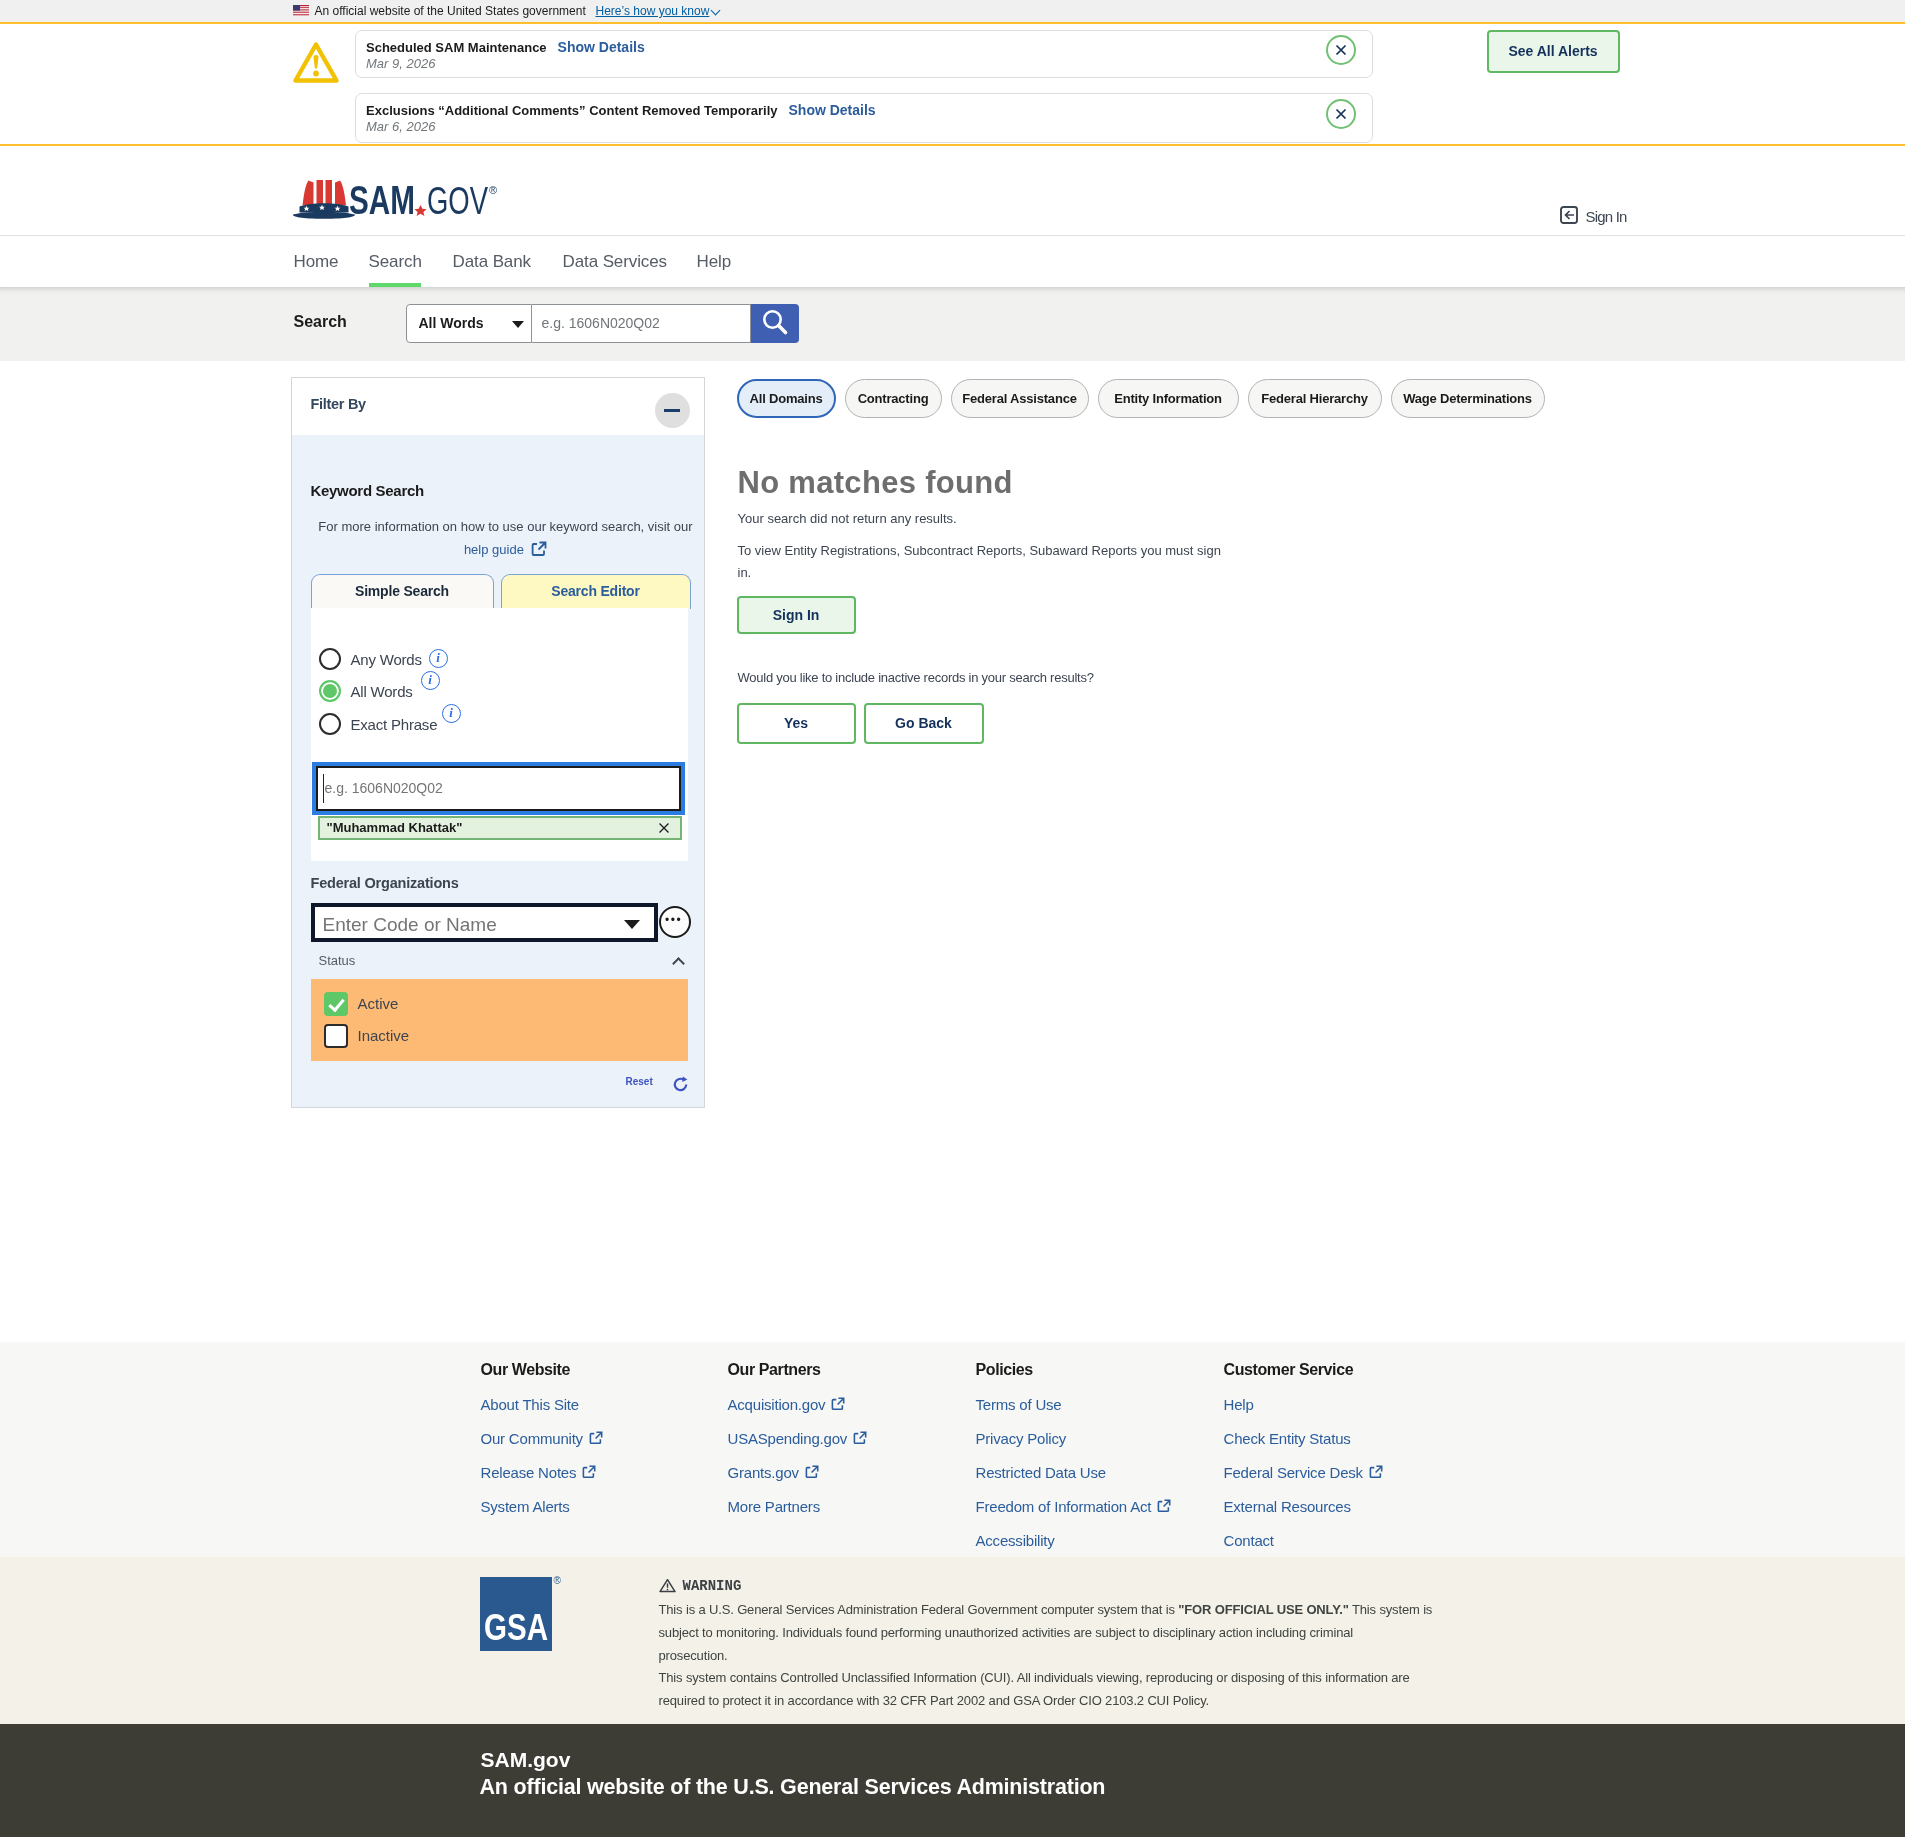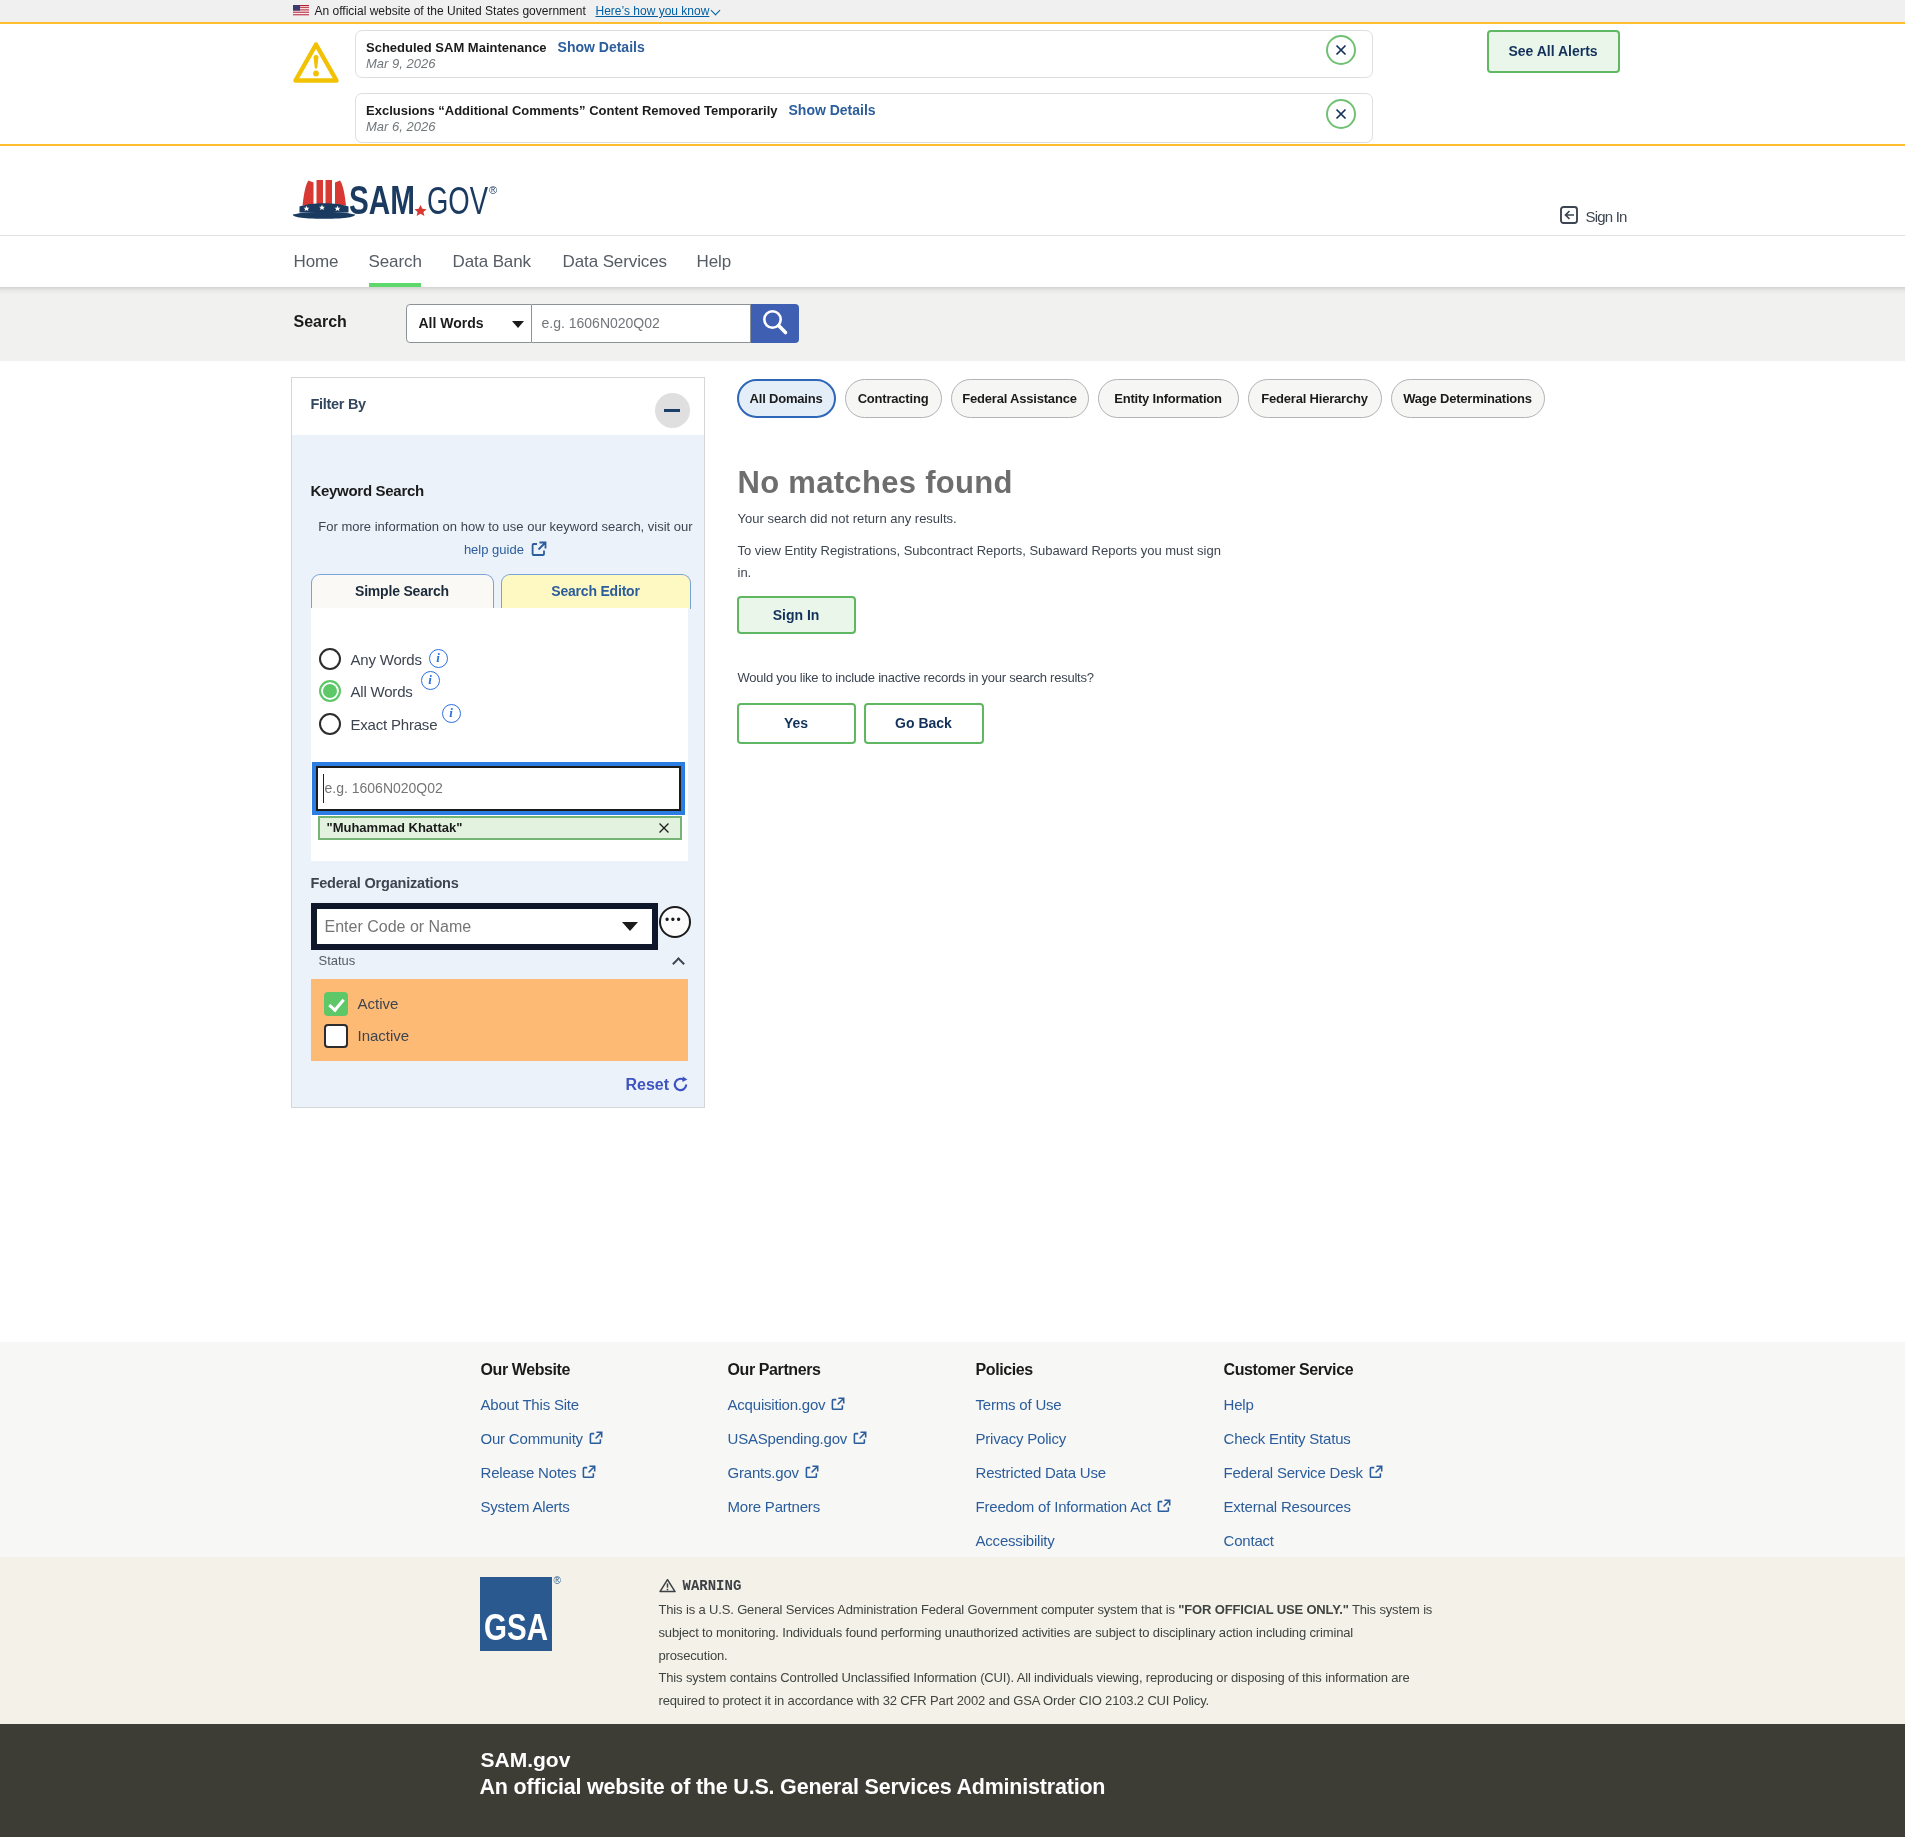--- a/index.html
+++ b/index.html
@@ -62,33 +62,33 @@
 .radio { position:absolute; left:8px; width:22px; height:22px; border-radius:50%; border:2px solid #2c2c2c; background:#fff; }
 .radio.on { border:2px solid #5ec869; background:#5ec869; box-shadow:inset 0 0 0 2px #fff; }
 .rlbl { position:absolute; left:40px; font-size:15px; color:#3d4551; letter-spacing:-0.2px; }
 .info { position:absolute; width:19px; height:19px; border-radius:50%; border:1.8px solid #2c6fe0; color:#2c6fe0; font-size:13px; font-weight:bold; font-style:italic; text-align:center; line-height:16px; font-family:"Liberation Serif",serif; }
 .finput { position:absolute; left:1px; top:154px; width:373px; height:53px; border:4px solid #2b7de1; background:#fff; }
 .finput .inner { position:absolute; left:0; top:0; width:365px; height:45px; border:2px solid #1b1b1b; font-size:14px; color:#757575; line-height:41px; padding-left:7px; }
 .finput .caret { position:absolute; left:7px; top:8px; width:1.5px; height:29px; background:#222; }
 .fchip { position:absolute; left:7px; top:208px; width:364px; height:24px; background:#e3f2df; border:2px solid #74b474; font-size:13px; font-weight:bold; color:#1b1b1b; line-height:20px; padding-left:7px; }
 .fchip .x { position:absolute; right:10px; top:2px; }
 .fedorg { position:absolute; left:19px; top:497px; font-size:14.5px; font-weight:bold; color:#3d4551; letter-spacing:-0.2px; }
-.fsel { position:absolute; left:19px; top:525px; width:347px; height:47px; background:#fff; border:6px solid #0f172a; font-size:16px; color:#757575; line-height:35px; padding-left:8px; }
+.fsel { position:absolute; left:19px; top:525px; width:347px; height:39px; background:#fff; border:4px solid #0f172a; font-size:19px; color:#757575; line-height:35px; padding-left:8px; }
 .fsel .tri { position:absolute; right:14px; top:13px; width:0; height:0; border-left:8px solid transparent; border-right:8px solid transparent; border-top:9px solid #1b1b1b; }
 .dots { position:absolute; left:367px; top:528px; width:32px; height:32px; border-radius:50%; border:2.5px solid #1b1b1b; background:#fcfcfc; }
 .dots:after { content:"\2022\2022\2022"; position:absolute; left:4.5px; top:5px; font-size:12px; letter-spacing:1.5px; color:#1b1b1b; }
 .statusl { position:absolute; left:27px; top:575px; font-size:13px; color:#565c65; }
 .chevup { position:absolute; right:21px; top:581px; width:9px; height:9px; border-left:2.2px solid #3d4551; border-top:2.2px solid #3d4551; transform:rotate(45deg); }
 .statusbox { position:absolute; left:19px; top:601px; width:377px; height:82px; background:#fdba74; }
 .cb { position:absolute; left:13px; width:24px; height:24px; border-radius:4px; }
 .cb.on { background:#5ec869; }
 .cb.off { background:#fff; border:2px solid #2c2c2c; }
 .cb.on:after { content:""; position:absolute; left:8px; top:3.5px; width:6px; height:12px; border-right:3px solid #fff; border-bottom:3px solid #fff; transform:rotate(40deg); }
 .cblbl { position:absolute; left:47px; font-size:15px; color:#3d4551; }
-.reset { position:absolute; left:334px; top:698px; font-size:16px; font-weight:bold; color:#3e53c1; }
+.reset { position:absolute; left:334px; top:698px; font-size:10px; font-weight:bold; color:#3e53c1; }
 .reset svg { position:absolute; left:46px; top:0px; }
 
 .rc { position:absolute; left:446px; top:0; width:878px; height:981px; }
 .chip { position:absolute; top:18px; height:39px; border-radius:20px; font-size:13px; font-weight:bold; color:#1b1b1b; letter-spacing:-0.2px; border:1px solid #b1b4b6; background:#f6f6f4; text-align:center; line-height:37px; white-space:nowrap; }
 .chip.on { background:#e4eef9; border:2px solid #2f67b8; line-height:35px; }
 .nmf { position:absolute; left:1px; top:104px; font-size:31px; font-weight:bold; color:#6e6e6e; letter-spacing:0.3px; }
 .p1 { position:absolute; left:1px; top:150px; font-size:13px; color:#3d4551; }
 .p2 { position:absolute; left:1px; top:179px; font-size:13px; color:#3d4551; line-height:22px; }
 .btn { position:absolute; border:2px solid #5fb762; border-radius:4px; font-size:14px; font-weight:bold; color:#14315c; text-align:center; }
 .signinbtn { left:0; top:235px; width:119px; height:38px; background:#e9f6e9; line-height:34px; }

